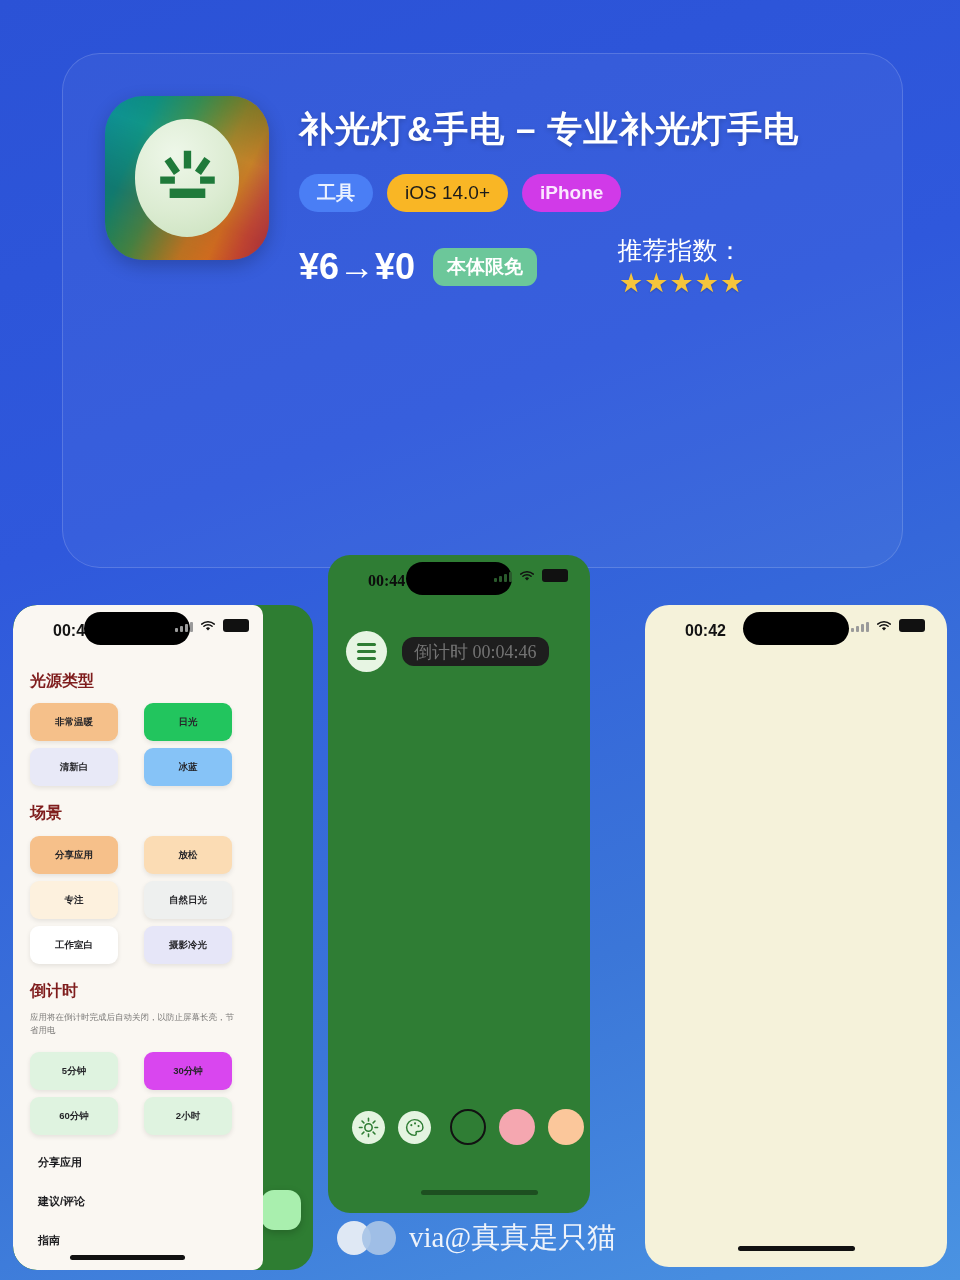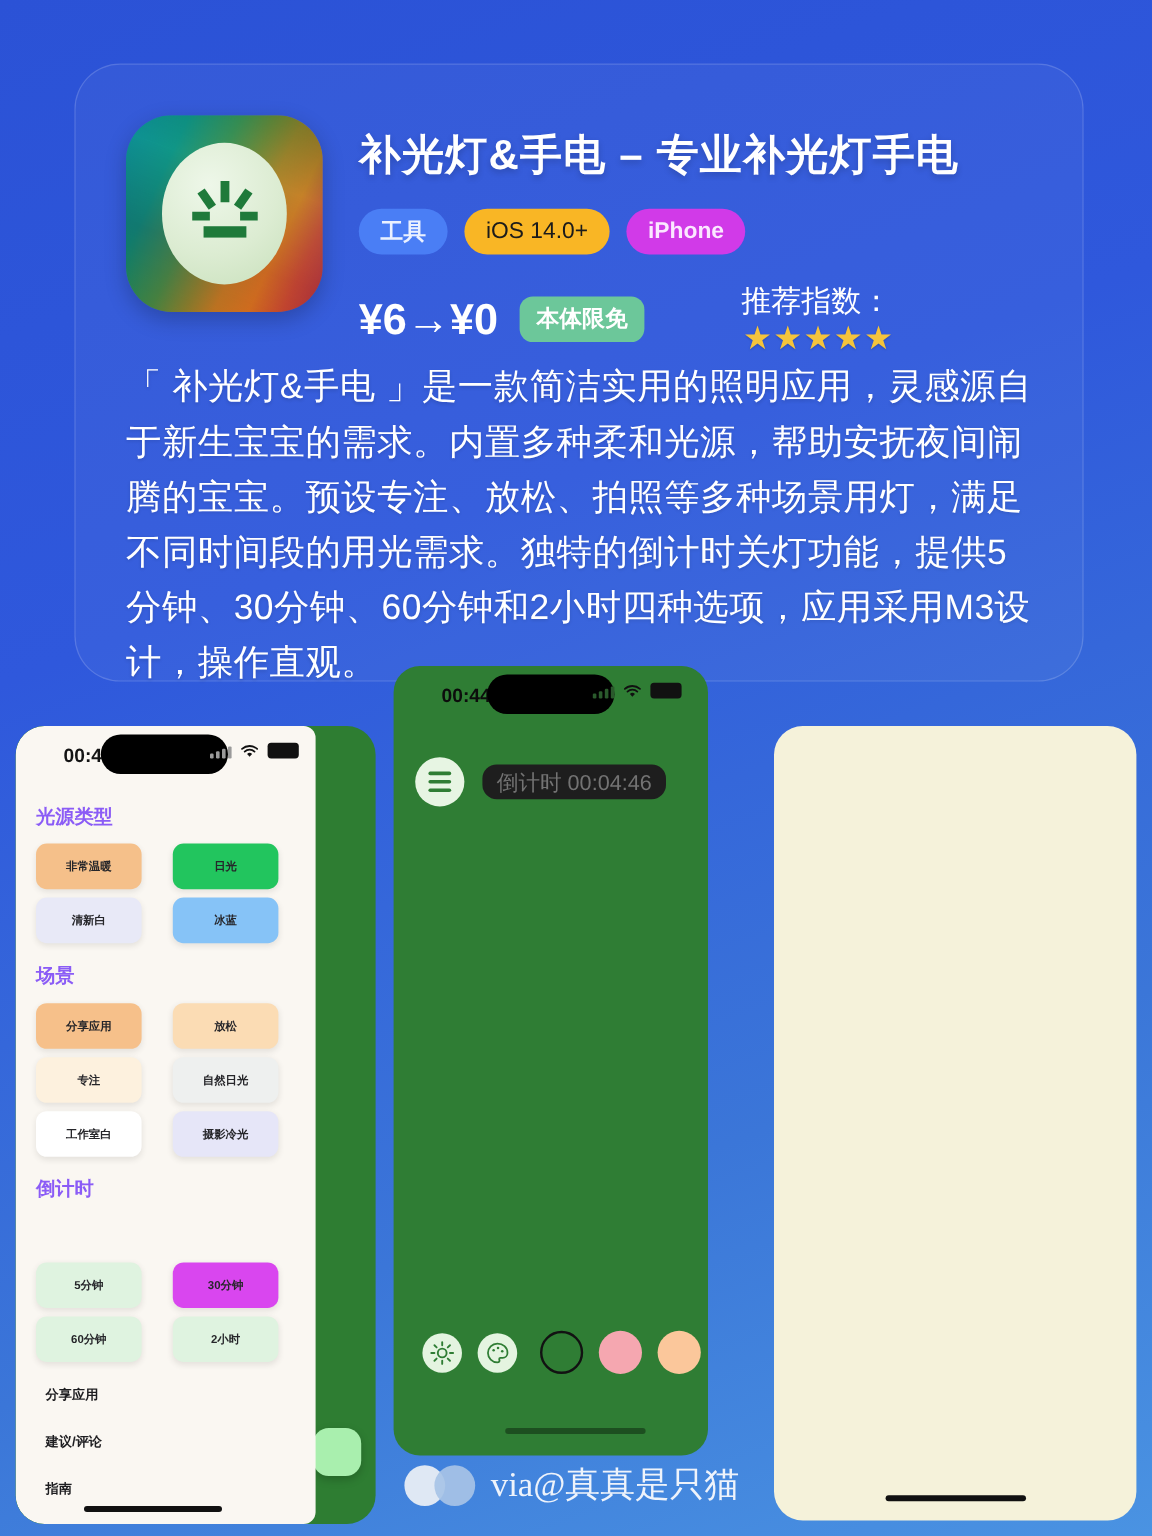--- a/index.html
+++ b/index.html
@@ -95,40 +95,40 @@
   #phone-left{ left:13px; top:605px; width:300px; height:665px; border-radius:24px; background:#2e7d32; }
   #phone-left .sheet{
     position:absolute;left:0;top:0;width:250px;height:100%;
     background:#faf7f2;border-radius:24px 0 0 24px;
     border-top-right-radius:10px;border-bottom-right-radius:10px;
   }
   #phone-left .statusbar{ width:250px; color:#141414; }
   #phone-left .sb-notch{ left:124px; }
   #phone-left .sb-right{ right:14px; }
 
-  .sec-title{ position:absolute;font-size:16px;font-weight:bold;color:#8b5cf6;left:17px; }
+  .sec-title{ position:absolute;font-size:16px;font-weight:bold;color:#7f1d1d;left:17px; }
   .sec-note{ position:absolute;left:17px;width:212px;font-size:8.5px;line-height:13px;color:#7b7a78; }
 
   .opt{
     position:absolute;height:38px;width:88px;border-radius:9px;
     display:flex;align-items:center;justify-content:center;
     font-size:9.5px;font-weight:bold;color:#26262a;
     box-shadow:0 2px 5px rgba(0,0,0,.09);
   }
   .col-l{ left:17px; } .col-r{ left:131px; }
 
   .menu-item{ position:absolute;left:25px;font-size:11px;font-weight:bold;color:#1d1d20; }
   .home-bar{ position:absolute;height:5px;border-radius:3px;background:#111; }
   .fab{
     position:absolute;right:12px;width:40px;height:40px;border-radius:13px;background:#a9efae;
     box-shadow:0 3px 8px rgba(0,0,0,.2);
   }
 
   
-  #phone-mid{ left:328px; top:555px; width:262px; height:658px; border-radius:22px; background:#2f7d34; }
+  #phone-mid{ left:328px; top:555px; width:262px; height:658px; border-radius:22px; background:#2f7d34;font-family:Liberation Serif, serif; }
   #phone-mid .statusbar{ color:#0c0c0c; }
   #phone-mid .sig i{ background:#2a5a2c; }
   .menu-fab{
     position:absolute;left:18px;top:76px;width:41px;height:41px;border-radius:50%;
     background:#e7f5e3;display:flex;flex-direction:column;justify-content:center;align-items:center;gap:4px;
   }
   .menu-fab span{ display:block;width:19px;height:3px;border-radius:2px;background:#2f7d34; }
   .timer-chip{
     position:absolute;left:74px;top:82px;height:29px;padding:0 12px;border-radius:12px;
     background:#1e1e1e;color:#737373;font-size:18px;display:flex;align-items:center;
@@ -186,21 +186,20 @@
         <div class="price">¥6→¥0</div>
         <div class="free-tag">本体限免</div>
         <div class="rec">
           <span class="rec-label">推荐指数：</span>
           <span class="stars">★★★★★</span>
         </div>
       </div>
     </div>
   </div>
 
-  <div class="desc">「 补光灯&amp;手电 」是一款简洁实用的照明应用，灵感源自于新生宝宝的需求。内置多种柔和光源，帮助安抚夜间闹腾的宝宝。预设专注、放松、拍照等多种场景用灯，满足不同时间段的用光需求。独特的倒计时关灯功能，提供5分钟、30分钟、60分钟和2小时四种选项，应用采用M3设计，操作直观。</div>
 </div>
 
 <div class="phone" id="phone-left">
   <div class="fab" style="top:585px"></div>
 
   <div class="sheet">
     <div class="statusbar">
       <div class="sb-time">00:45</div>
       <div class="sb-notch"></div>
       <div class="sb-right">
@@ -227,20 +226,21 @@
 
     <div class="sec-title" style="top:198px">场景</div>
     <div class="opt col-l" style="top:231px;background:#f6c08a">分享应用</div>
     <div class="opt col-r" style="top:231px;background:#fbdcb4">放松</div>
     <div class="opt col-l" style="top:276px;background:#fdf1de">专注</div>
     <div class="opt col-r" style="top:276px;background:#eef0ef">自然日光</div>
     <div class="opt col-l" style="top:321px;background:#ffffff">工作室白</div>
     <div class="opt col-r" style="top:321px;background:#e6e6f8">摄影冷光</div>
 
     <div class="sec-title" style="top:376px">倒计时</div>
+    <div class="sec-note" style="top:406px">应用将在倒计时完成后自动关闭，以防止屏幕长亮，节省用电</div>
     <div class="opt col-l" style="top:447px;background:#dff3e0">5分钟</div>
     <div class="opt col-r" style="top:447px;background:#d946ef">30分钟</div>
     <div class="opt col-l" style="top:492px;background:#dff3e0">60分钟</div>
     <div class="opt col-r" style="top:492px;background:#dff3e0">2小时</div>
 
     <div class="menu-item" style="top:550px">分享应用</div>
     <div class="menu-item" style="top:589px">建议/评论</div>
     <div class="menu-item" style="top:628px">指南</div>
 
     <div class="home-bar" style="left:57px;bottom:10px;width:115px"></div>
@@ -302,20 +302,38 @@
     <div class="swatch" style="background:#f5a7b0"></div>
     <div class="swatch" style="background:#fbc79b"></div>
     <div class="swatch" style="background:#a9cce8"></div>
 
   </div>
 
   <div class="home-bar" style="left:93px;bottom:18px;width:117px;background:#1d4f20"></div>
 </div>
 
 <div class="phone" id="phone-right">
+  <div class="statusbar">
+    <div class="sb-time">00:42</div>
+    <div class="sb-notch"></div>
+    <div class="sb-right">
+      <span class="sig">
+          <i></i>
+          <i></i>
+          <i></i>
+          <i></i>
+        </span>
+      <svg width="16" height="12" viewBox="0 0 16 12">
+        <path d="M8 10.6 5.9 8.3a3 3 0 0 1 4.2 0Z" fill="#111"></path>
+        <path d="M3.9 6.3a6 6 0 0 1 8.2 0" stroke="#111" stroke-width="1.5" fill="none" stroke-linecap="round"></path>
+        <path d="M1.7 4.1a9.4 9.4 0 0 1 12.6 0" stroke="#111" stroke-width="1.5" fill="none" stroke-linecap="round"></path>
+      </svg>
+      <span class="batt"></span>
+    </div>
+  </div>
   <div class="home-bar" style="left:93px;bottom:16px;width:117px"></div>
 </div>
 
 <div class="watermark">
   <span class="wm-logo">
       <i></i>
       <i></i>
     </span>
   <span class="wm-text">via@真真是只猫</span>
 </div>

